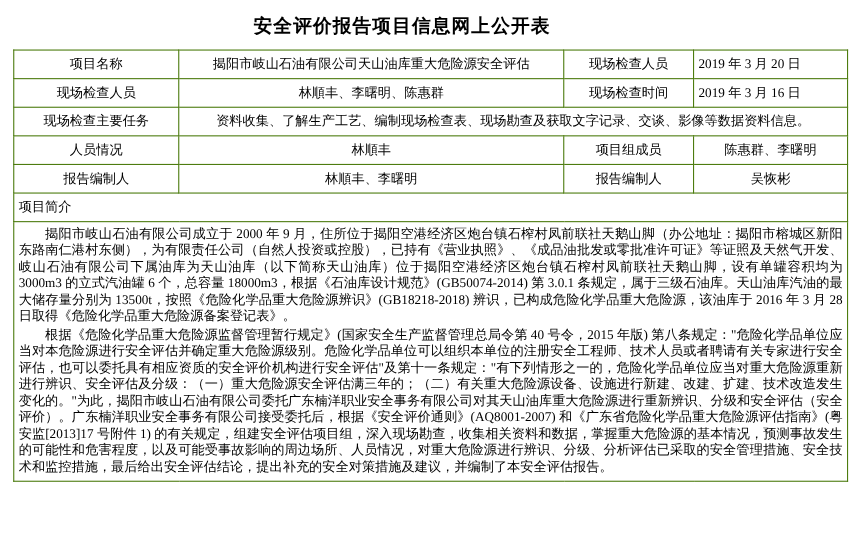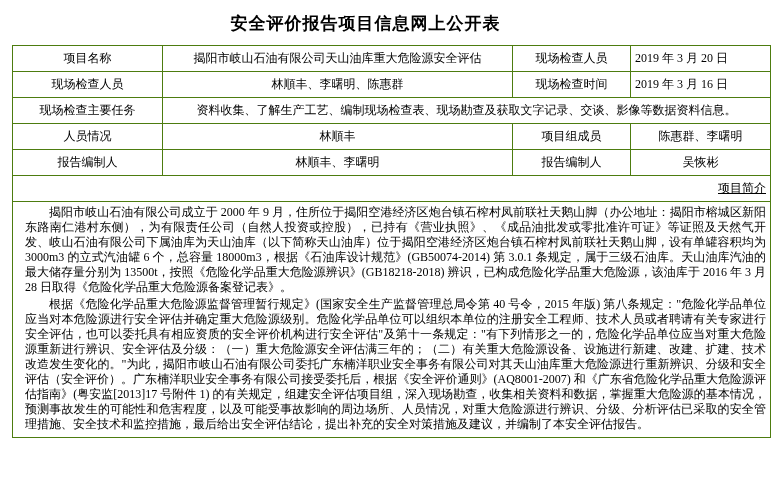--- a/index.html
+++ b/index.html
@@ -45,35 +45,34 @@
     white-space: nowrap;
   }
   td.value {
     text-align: center;
     padding-left: 6px;
   }
   td.value-center {
     text-align: left;
   }
   .section-head {
-    text-align: right;
+    text-align: left;
     font-size: 12px;
     padding: 4px 0 3px 0;
-    text-decoration: underline;
   }
   .body-cell {
     font-size: 12.3px;
     line-height: 1.55;
     text-align: justify;
     text-justify: inter-ideograph;
     padding: 3px 6px 5px 6px;
     vertical-align: top;
   }
   .body-cell p {
-    margin: 0 0 2px 8px;
+    margin: 0 0 2px 0;
     text-indent: 2em;
   }
   .col-a { width: 150px; }
   .col-b { width: 350px; }
   .col-c { width: 118px; }
   .col-d { width: 140px; }
 </style>
 </head>
 <body>
 

